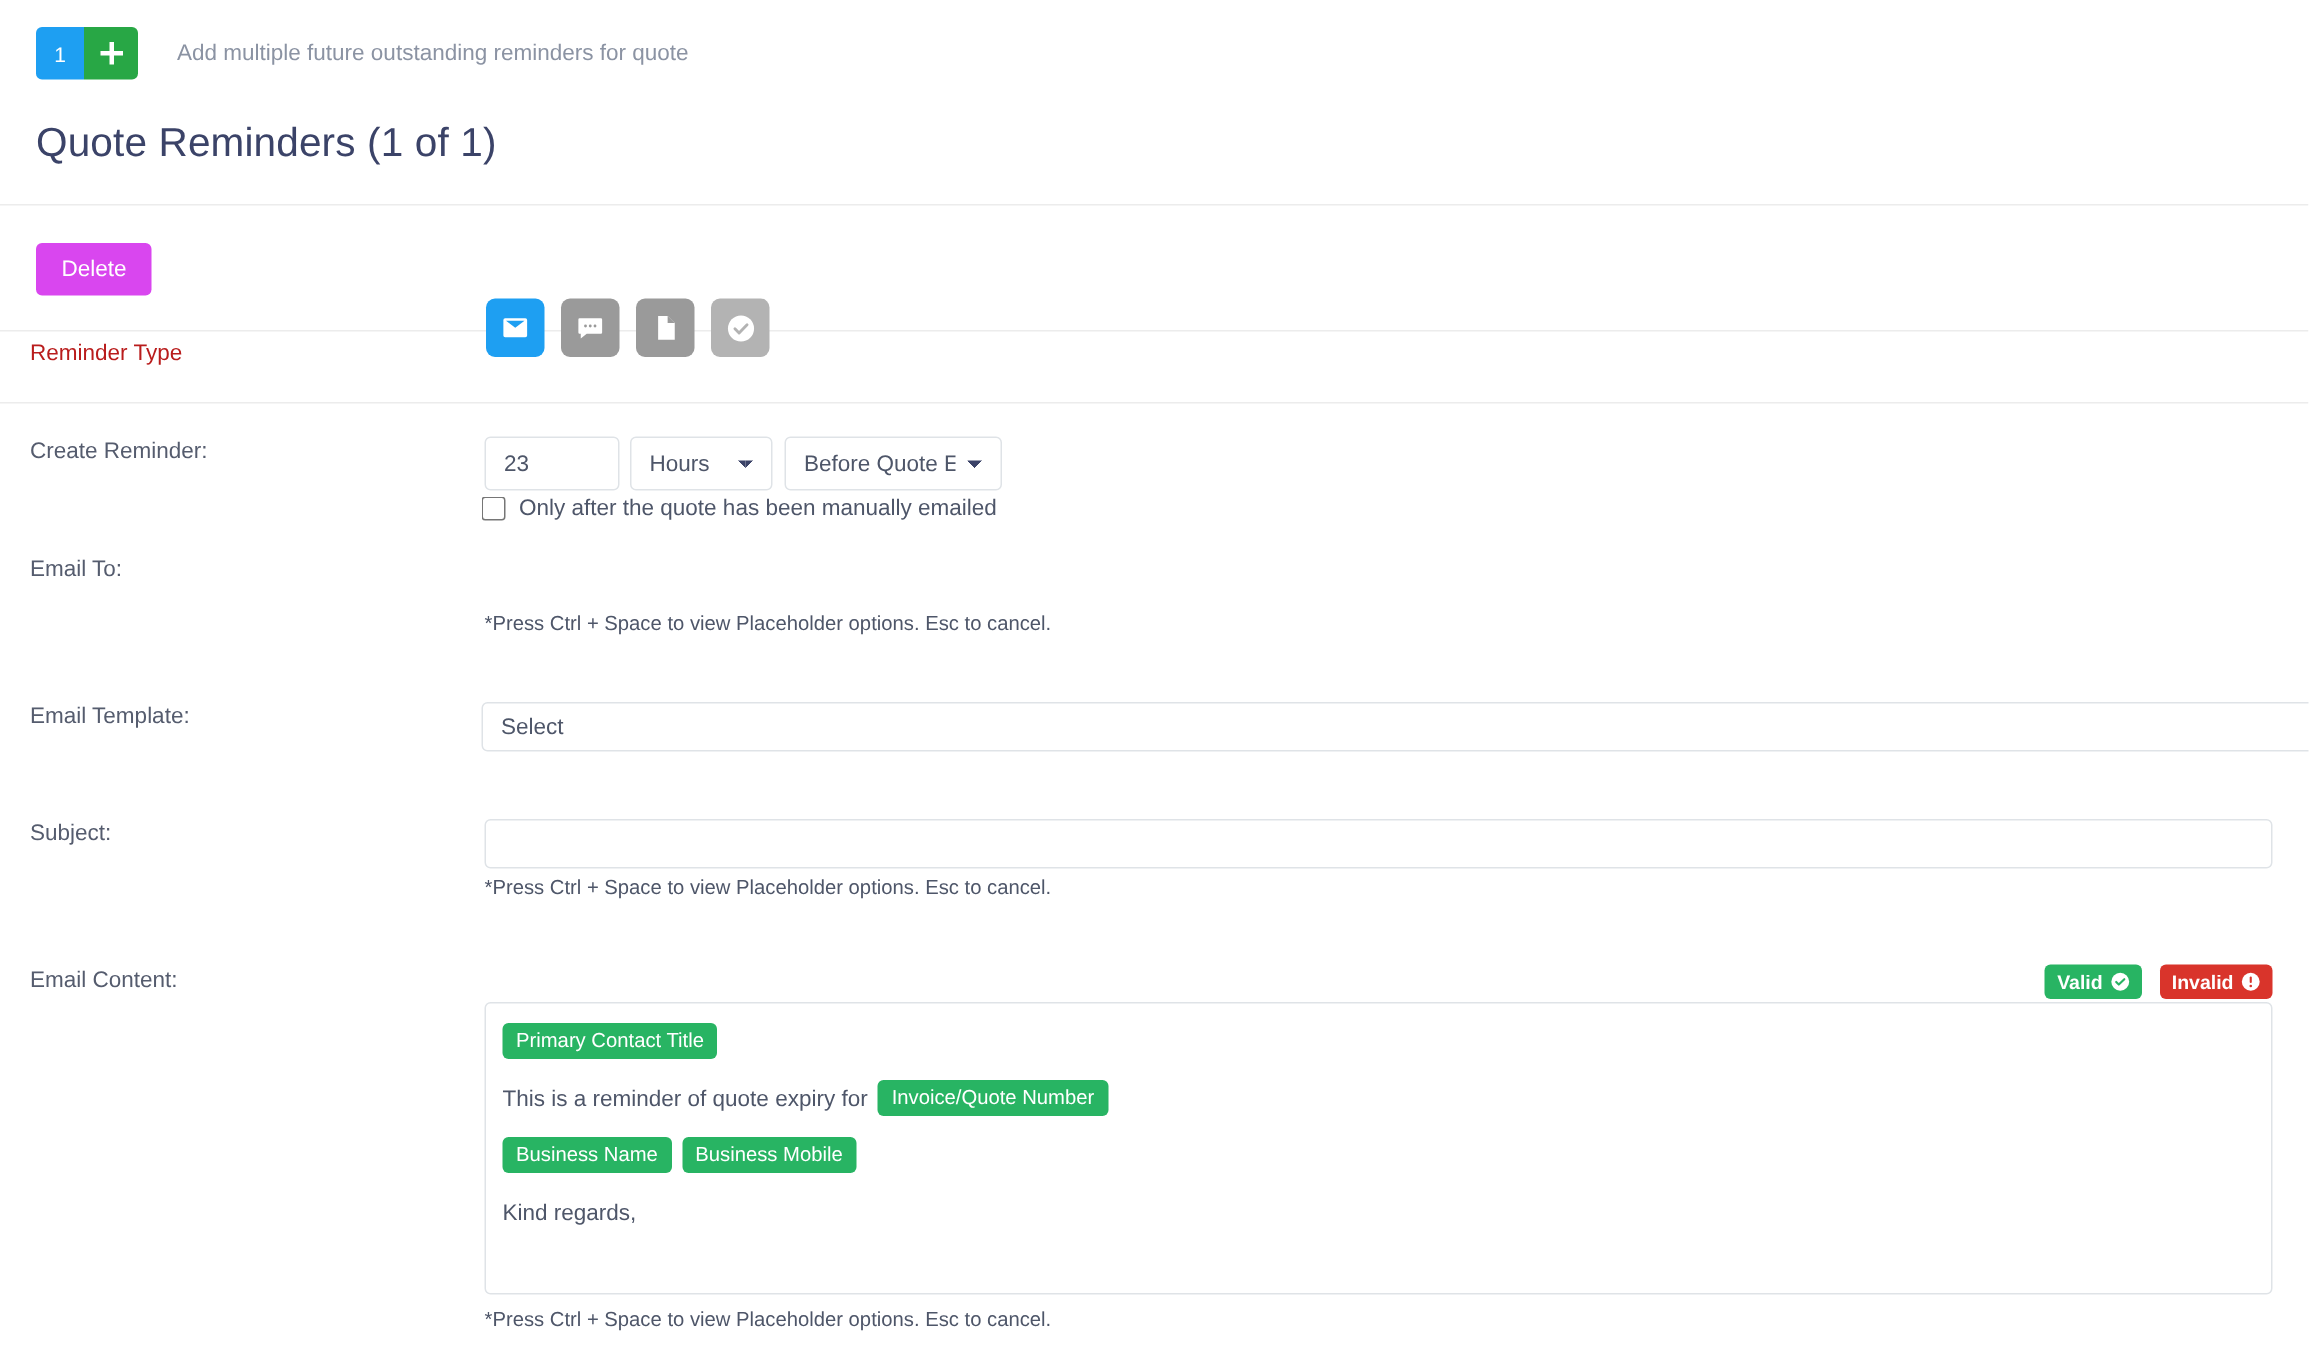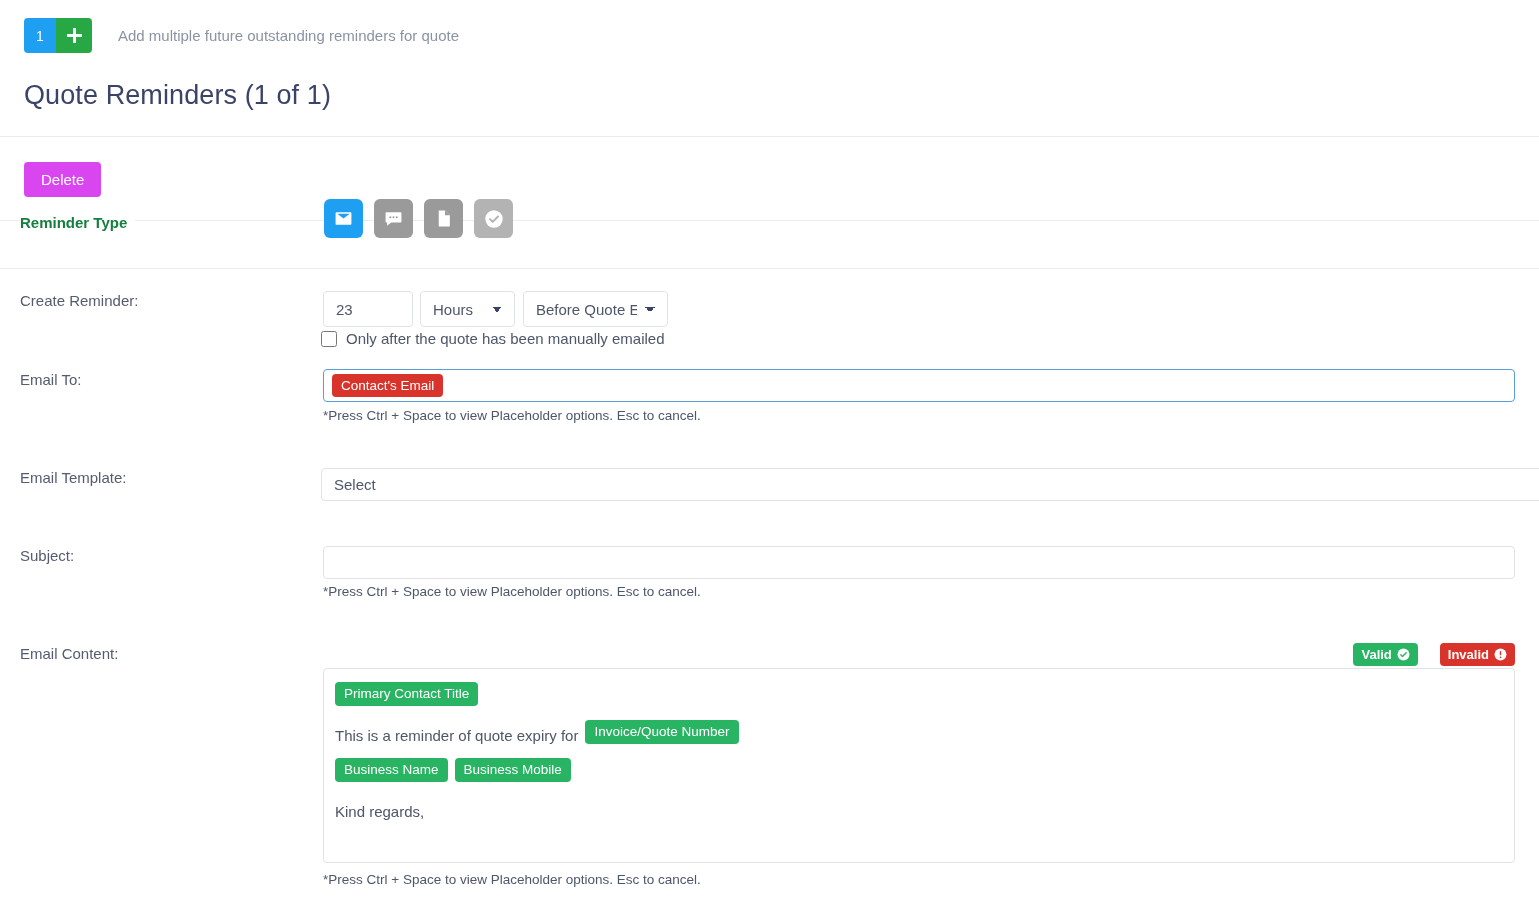--- a/index.html
+++ b/index.html
@@ -98,27 +98,26 @@
     font-size: 15px;
     font-family: "Liberation Sans", sans-serif;
     padding: 9px 17px;
     border-radius: 4px;
     cursor: pointer;
   }
 
   
   .rt-label {
     position: absolute;
-    left: 20px; top: 214px;
-    font-size: 15px;
-    color: #15803d;
+    left: 20px; top: 227px;
+    font-size: 15px;
+    color: #b91c1c;
     background: #fff;
     padding-right: 8px;
     z-index: 2;
-    font-weight: bold;
   }
   .rt-icons {
     position: absolute;
     left: 324px; top: 199px;
     display: flex;
     gap: 11px;
     z-index: 2;
   }
   .rt-icon {
     width: 39px; height: 39px;
@@ -233,21 +232,21 @@
     width: 1192px; height: 33px;
   }
   .sub-hint { left: 323px; top: 584px; }
 
   
   .ec-label { top: 645px; }
   .ec-badges {
     position: absolute;
     right: 24px; top: 643px;
     display: flex;
-    gap: 22px;
+    gap: 12px;
     z-index: 3;
   }
   .badge {
     display: flex; align-items: center; gap: 5px;
     color: #fff;
     font-size: 13px;
     font-weight: bold;
     padding: 4px 8px;
     border-radius: 4px;
     cursor: pointer;
@@ -265,21 +264,21 @@
     background: #fff;
     padding: 13px 11px;
     overflow: hidden;
     cursor: text;
   }
   .ec-line {
     margin: 0 0 14px 0;
     font-size: 15px;
     color: #4e5669;
     display: flex;
-    align-items: flex-end;
+    align-items: center;
     flex-wrap: wrap;
     gap: 7px;
     min-height: 24px;
   }
   .ec-line.plain { gap: 0; }
   .ec-hint { left: 323px; top: 872px; }
 </style>
 </head>
 <body>
 
@@ -350,23 +349,20 @@
   </select>
   <select class="sel-input cr-when">
     <option>Before Quote Exp</option>
   </select>
   <div class="cr-check-wrap">
     <input type="checkbox" id="manual-emailed" style="">
     <label for="manual-emailed">Only after the quote has been manually emailed</label>
   </div>
 
   <div class="row-label et-label">Email To:</div>
-  <div class="email-to-box">
-    <span class="tag tag-red">Contact's Email</span>
-  </div>
   <div class="hint et-hint">*Press Ctrl + Space to view Placeholder options. Esc to cancel.</div>
 
   <div class="row-label tpl-label">Email Template:</div>
   <select class="sel-input tpl-select">
     <option>Select</option>
   </select>
 
   <div class="row-label sub-label">Subject:</div>
   <input class="txt-input sub-input" type="text" value="" style="">
   <div class="hint sub-hint">*Press Ctrl + Space to view Placeholder options. Esc to cancel.</div>

